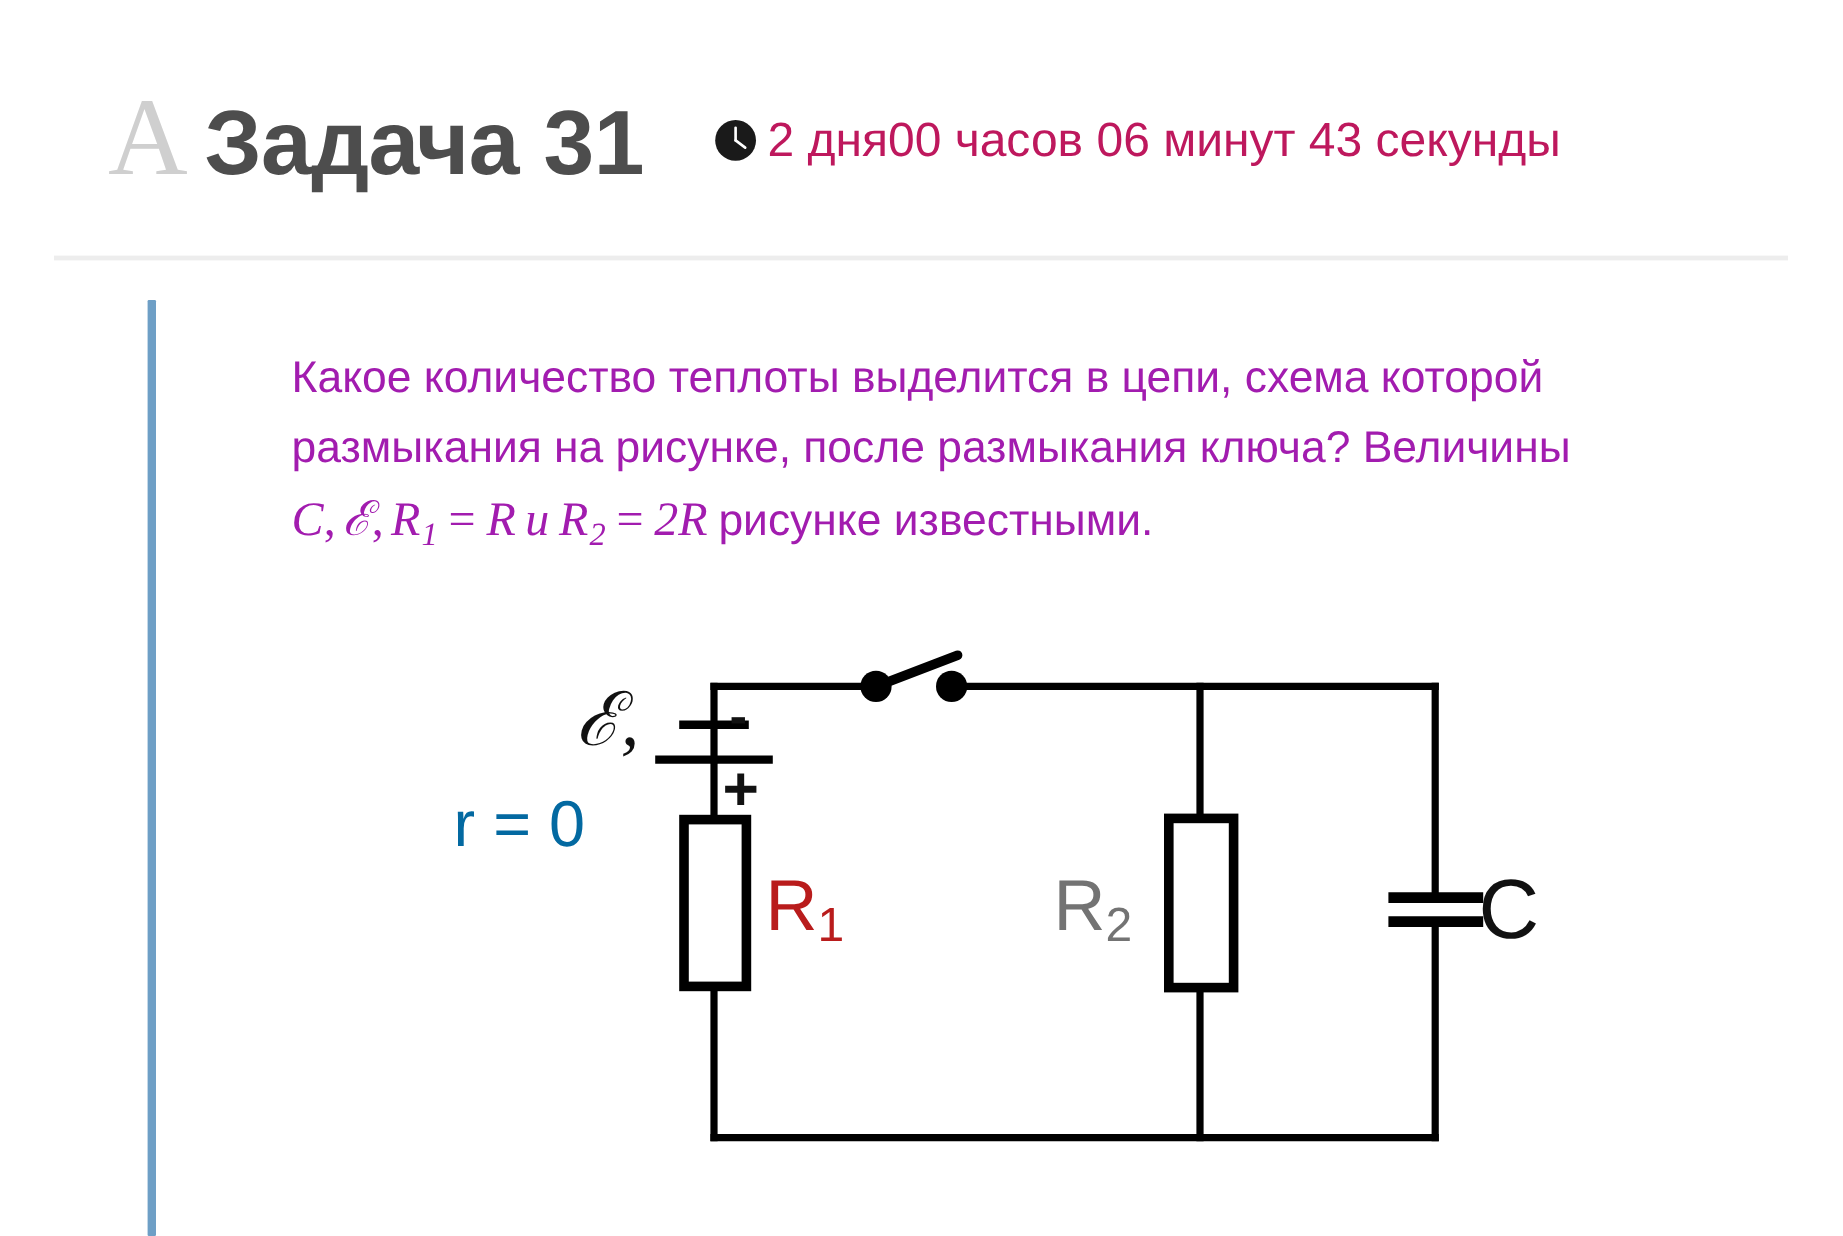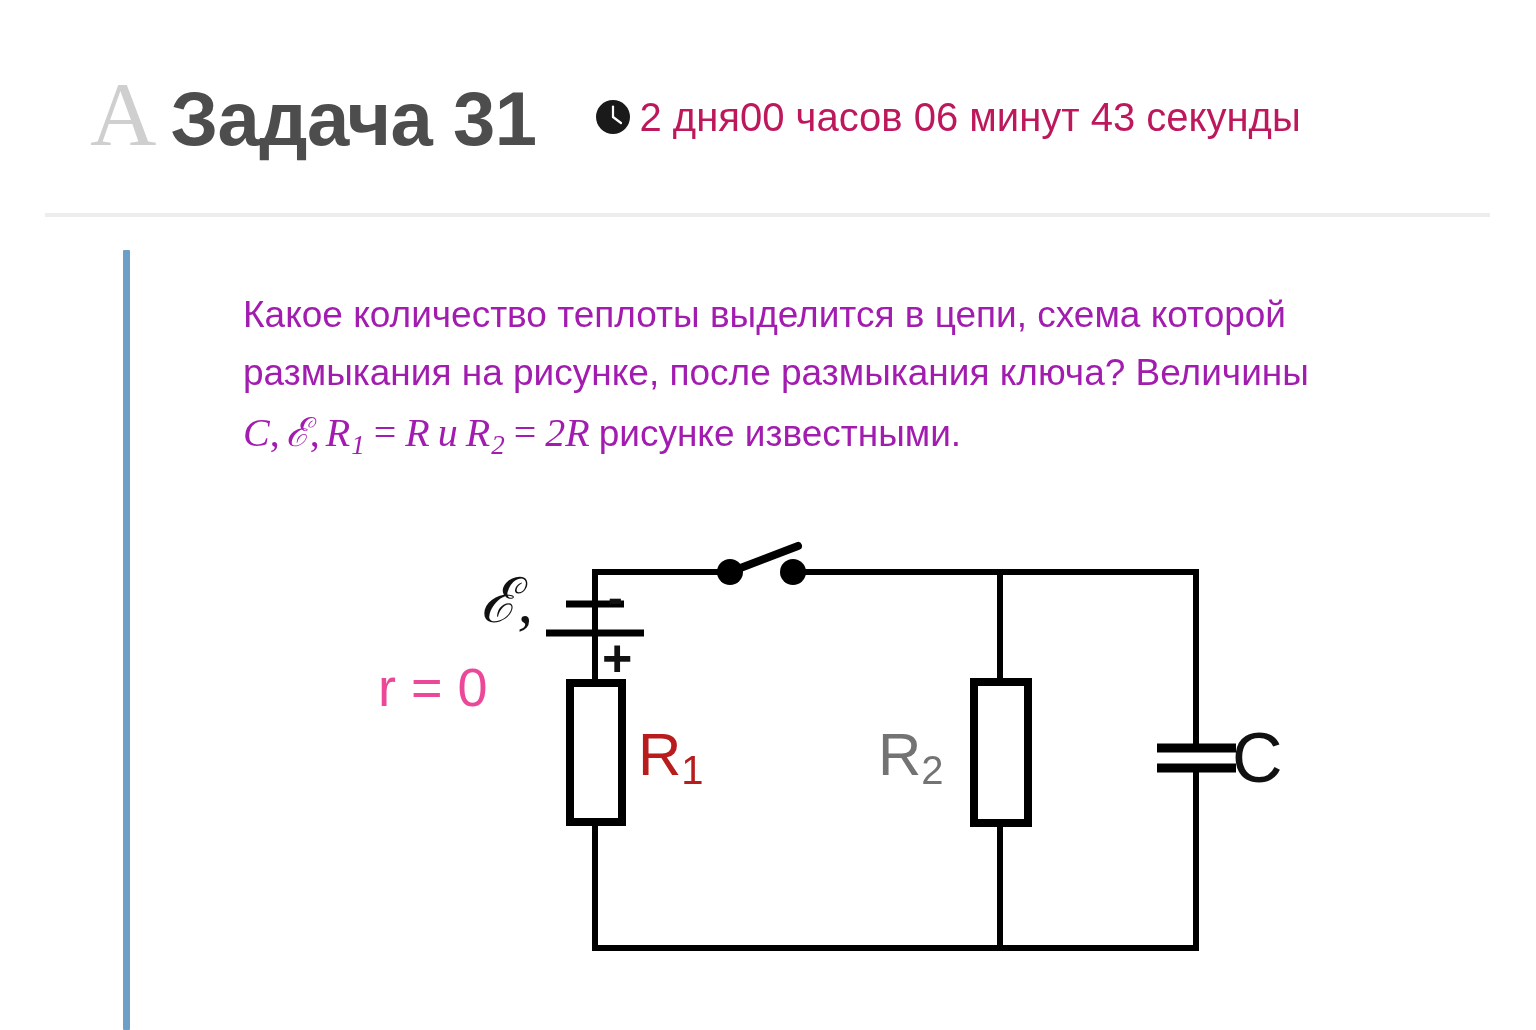--- a/index.html
+++ b/index.html
@@ -217,21 +217,21 @@
     <rect x="604" y="162" width="54" height="141" fill="#ffffff" stroke="#000000" stroke-width="8"></rect>
 
     <g stroke="#000000" stroke-width="9" stroke-linecap="butt">
       <line x1="787" y1="228" x2="866" y2="228"></line>
       <line x1="787" y1="248" x2="866" y2="248"></line>
     </g>
   </svg>
 
   <div style="position:absolute;left:110px;top:50px;font-family:'Liberation Serif',serif;font-style:italic;font-size:62px;color:#111;line-height:1;">ℰ,</div>
 
-  <div style="position:absolute;left:8px;top:140px;font-family:'Liberation Sans',sans-serif;font-size:54px;color:#ec4899;line-height:1;">r = 0</div>
+  <div style="position:absolute;left:8px;top:140px;font-family:'Liberation Sans',sans-serif;font-size:54px;color:#0369a1;line-height:1;">r = 0</div>
 
   <div style="position:absolute;left:238px;top:56px;font-family:'Liberation Sans',sans-serif;font-size:44px;font-weight:700;color:#111;line-height:1;">-</div>
 
   <div style="position:absolute;left:232px;top:112px;font-family:'Liberation Sans',sans-serif;font-size:52px;font-weight:700;color:#111;line-height:1;">+</div>
 
   <div style="position:absolute;left:268px;top:205px;font-family:'Liberation Sans',sans-serif;font-size:60px;color:#b91c1c;line-height:1;white-space:nowrap;">
     <span>R</span><span style="font-size:40px;vertical-align:-0.22em;">1</span>
   </div>
 
   <div style="position:absolute;left:508px;top:205px;font-family:Liberation Sans, sans-serif;font-size:60px;color:#737373;line-height:1;white-space:nowrap;text-align:right;">

